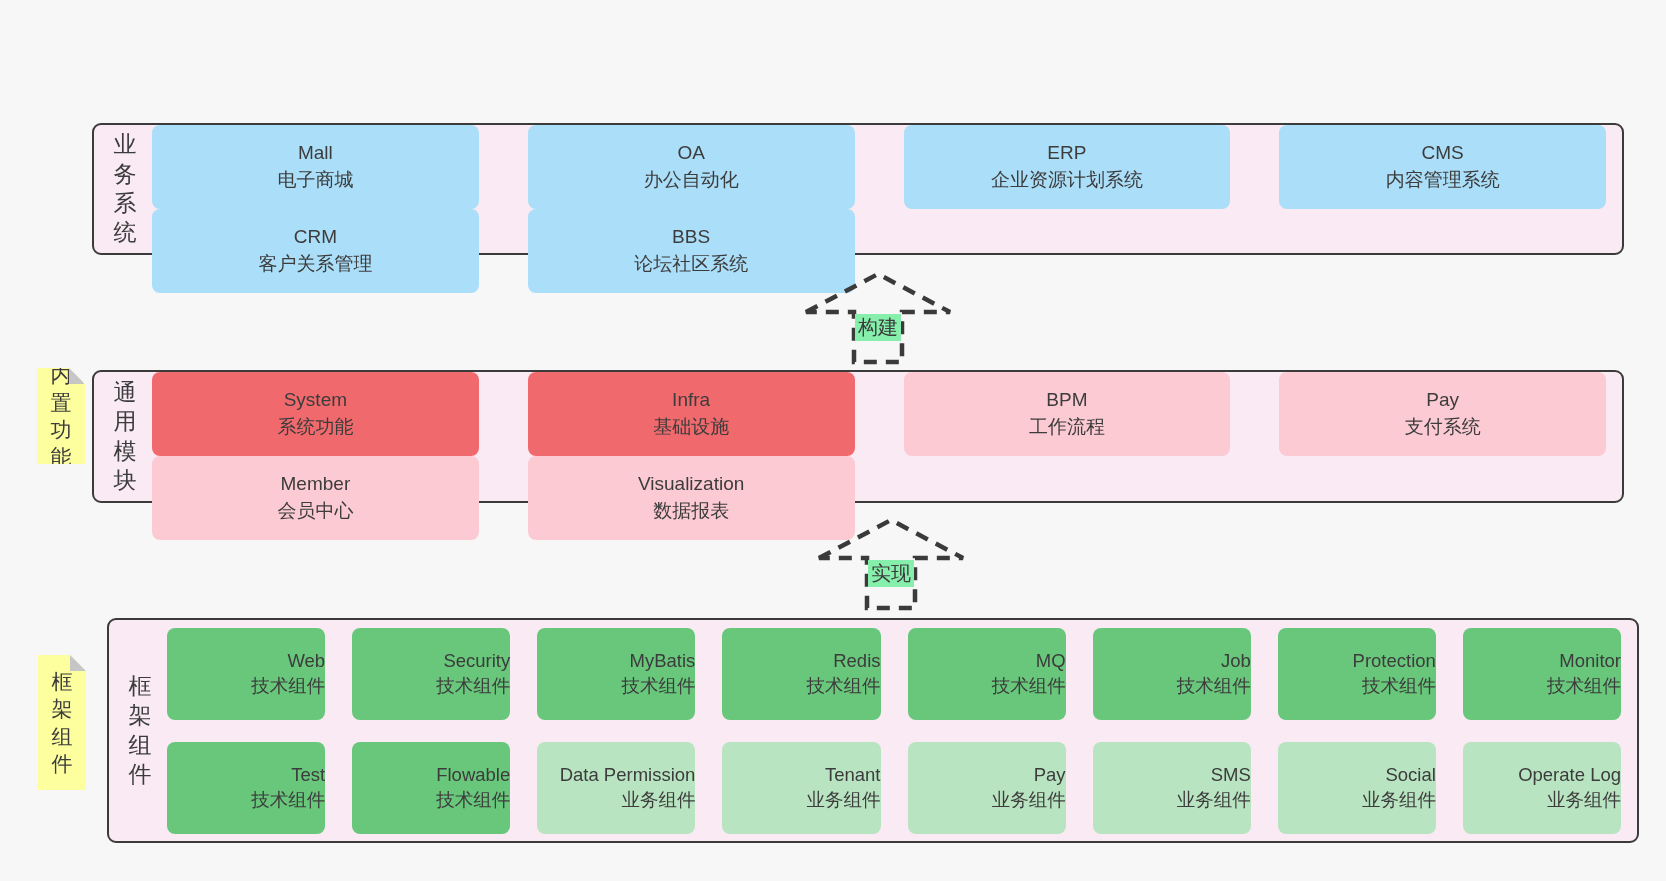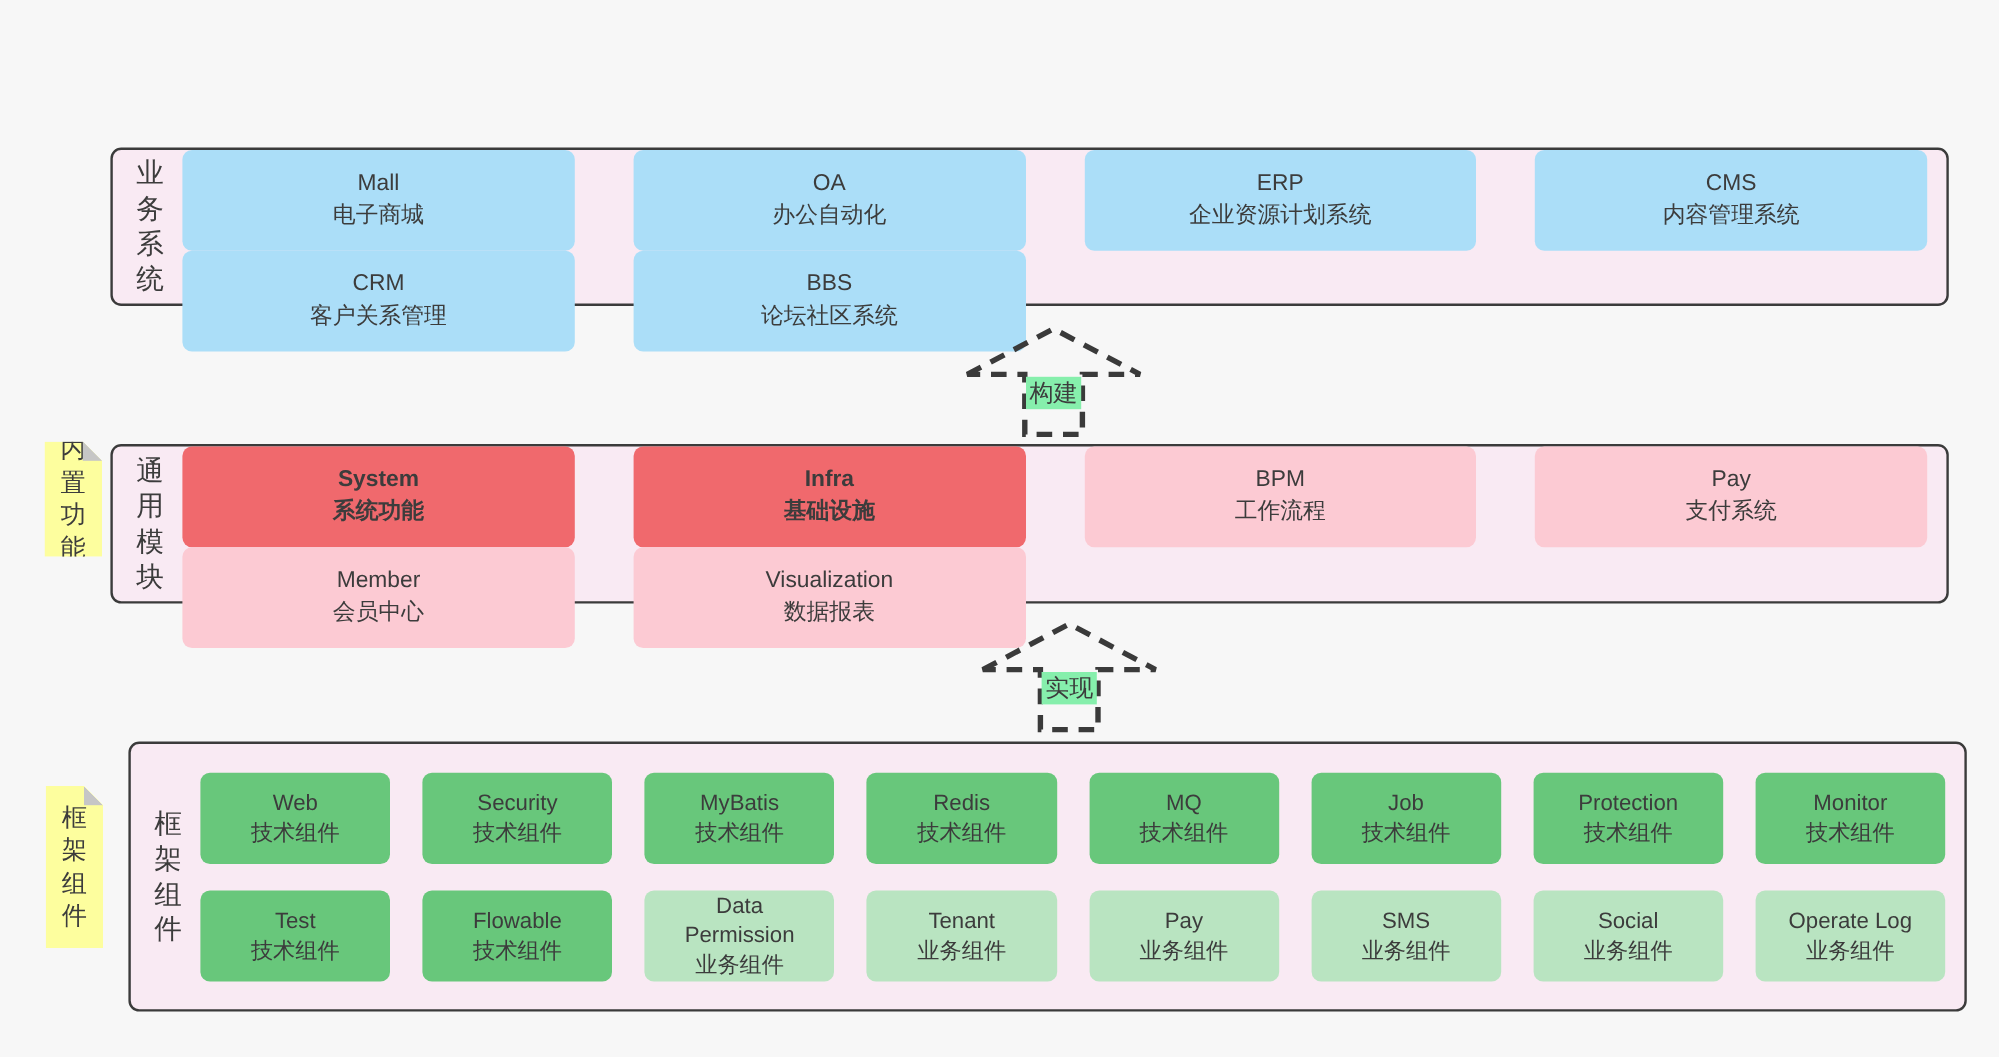--- a/index.html
+++ b/index.html
@@ -20,23 +20,23 @@
   }
   .vtext{width:1.15em;word-break:break-all;text-align:center;}
   .band-content{flex:1;margin-right:16px;display:grid;align-items:center;}
   .grid6{grid-template-columns:repeat(4,1fr);column-gap:49px;}
   .grid8{grid-template-columns:repeat(8,1fr);column-gap:27px;row-gap:22px;align-content:center;}
   .box{
     border-radius:8px;height:84px;display:flex;flex-direction:column;
     align-items:center;justify-content:center;text-align:center;
     font-size:19px;line-height:1.42;
   }
-  .grid8 .box{height:76px;font-size:18.5px;line-height:1.32;padding:0 12px;box-sizing:border-box;}
+  .grid8 .box{height:92px;font-size:18.5px;line-height:1.32;padding:0 0;box-sizing:border-box;align-items:flex-end;}
   .c-blue{background:#abdef8;}
-  .c-red{background:#f0696d;font-weight:bold;}
+  .c-red{background:#f0696d;}
   .c-pink{background:#fccad3;}
   .c-green{background:#68c77b;}
   .c-lgreen{background:#b9e4c1;}
   .sticky{
     position:absolute;width:48px;background:#fdfe9e;
     clip-path:polygon(0 0,calc(100% - 16px) 0,100% 16px,100% 100%,0 100%);
     display:flex;align-items:center;justify-content:center;
     font-size:21px;line-height:1.3;
   }
   .sticky::before{

